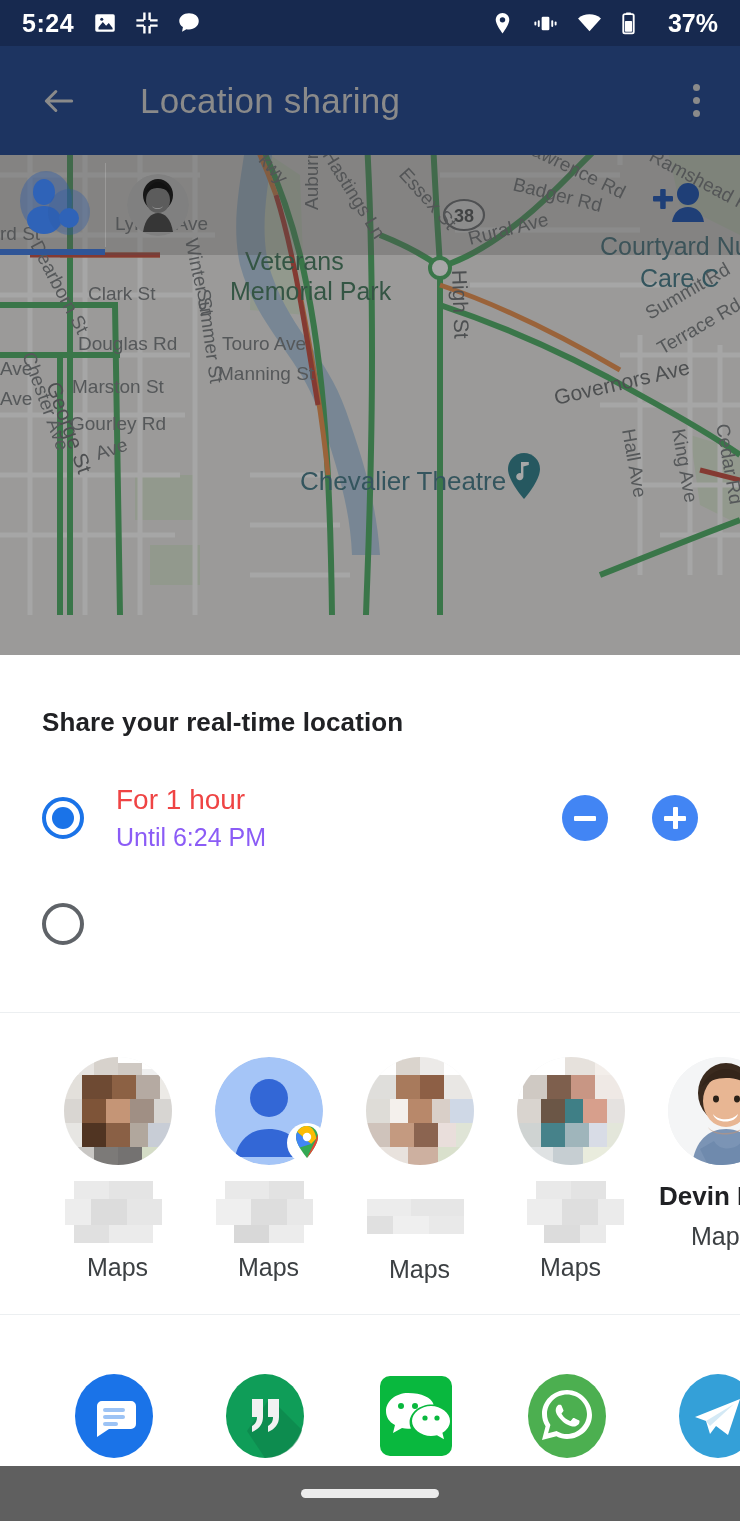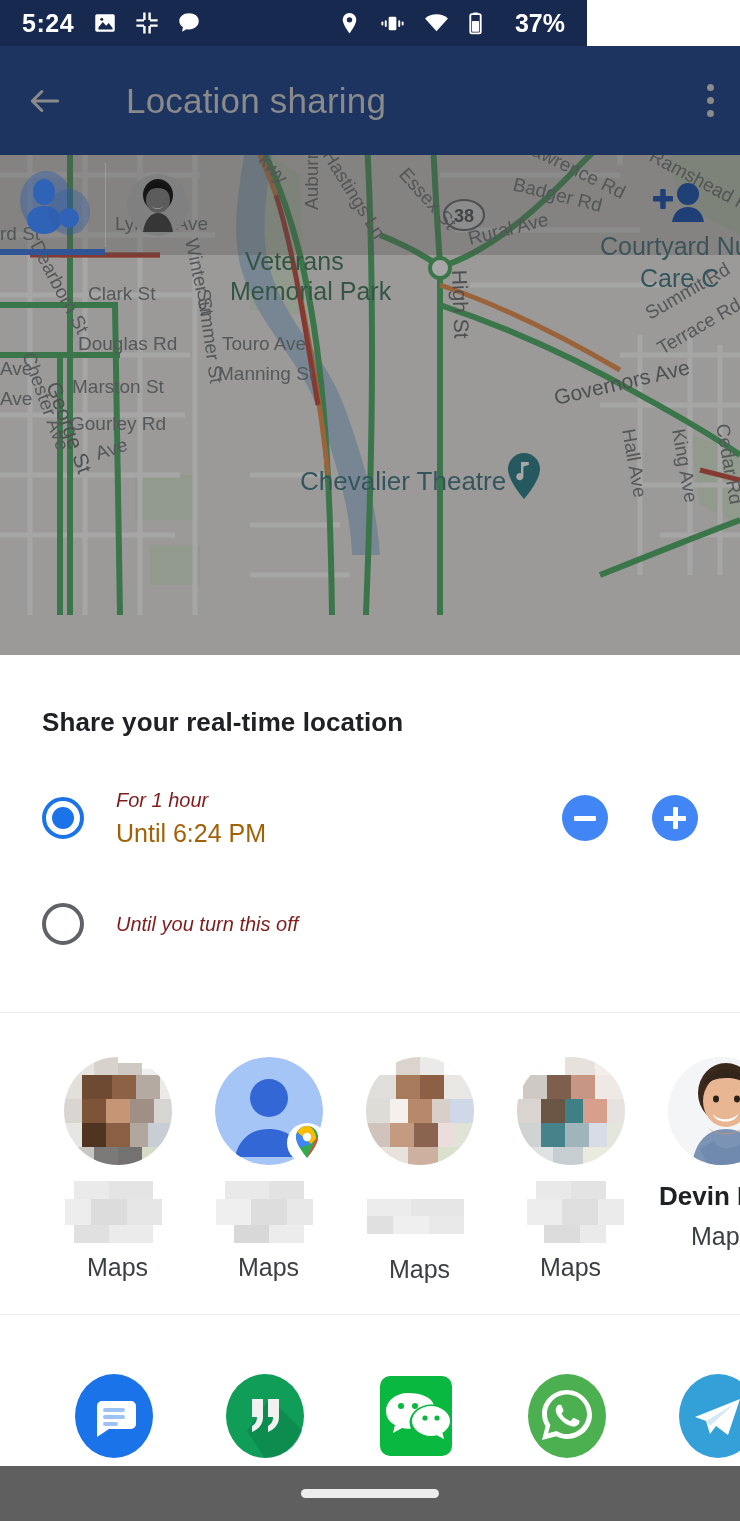--- a/index.html
+++ b/index.html
@@ -5,33 +5,33 @@
   * { box-sizing: border-box; margin: 0; padding: 0; }
   html, body {
     width: 740px; height: 1521px;
     font-family: "Liberation Sans", sans-serif;
     background: #ffffff; overflow: hidden;
   }
   #app { position: relative; width: 740px; height: 1521px; overflow: hidden; background:#fff; }
 
   
   .statusbar {
-    position:absolute; top:0; left:0; width:587px; height:46px;
+    position:absolute; top:0; left:0; width:740px; height:46px;
     background:#17294f; display:flex; align-items:center; padding:0 22px;
   }
   .sb-time { color:#fff; font-size:25px; font-weight:bold; letter-spacing:.5px; }
   .sb-left-icons { display:flex; align-items:center; gap:16px; margin-left:18px; }
   .sb-right { margin-left:auto; display:flex; align-items:center; gap:17px; }
   .sb-batt-text { color:#fff; font-size:25px; font-weight:bold; margin-left:14px; }
   .sb-ic { display:block; }
 
   
   .appbar {
     position:absolute; top:46px; left:0; width:740px; height:109px;
-    background:#1d3461; display:flex; align-items:center; padding:0 26px;
+    background:#1d3461; display:flex; align-items:center; padding:0 40px;
   }
   .appbar-title {
     color:#8a8a8a; font-size:35px; margin-left:62px; letter-spacing:.2px;
   }
   .back-arrow { width:38px; height:38px; }
   .overflow-dots { margin-left:auto; display:flex; flex-direction:column; gap:6px; align-items:center; }
   .overflow-dots i { display:block; width:7px; height:7px; border-radius:50%; background:#8a8a8a; }
 
   
   .maparea {
@@ -79,22 +79,22 @@
   .opt1 { margin-top:44px; height:72px; }
   .opt2 { margin-top:40px; height:60px; }
   .radio {
     width:42px; height:42px; border-radius:50%; flex:0 0 42px;
     display:flex; align-items:center; justify-content:center;
   }
   .radio.on { border:4px solid #1a73e8; }
   .radio.on::after { content:""; width:22px; height:22px; border-radius:50%; background:#1a73e8; }
   .radio.off { border:4px solid #5f6368; }
   .opt-text { margin-left:32px; }
-  .opt-main { font-size:20px; color:#7f1d1d; line-height:1.15;font-style:italic; }
-  .opt-sub { font-size:25px; color:#a16207; margin-top:7px; }
+  .opt-main { font-size:28px; color:#ef4444; line-height:1.15; }
+  .opt-sub { font-size:25px; color:#8b5cf6; margin-top:7px; }
   .stepper { margin-left:auto; display:flex; align-items:center; gap:44px; }
   .circ-btn {
     width:46px; height:46px; border-radius:50%; background:#4285f4;
     display:flex; align-items:center; justify-content:center;
   }
   .glyph-h { width:22px; height:5px; background:#fff; border-radius:1px; }
   .glyph-v { width:5px; height:22px; background:#fff; border-radius:1px; position:absolute; }
   .plus-wrap { position:relative; display:flex; align-items:center; justify-content:center; }
 
   .divider { height:1px; background:#eceff1; margin-top:58px; }
@@ -347,23 +347,20 @@
         </span>
         <span class="circ-btn plus-wrap">
           <span class="glyph-h"></span>
             <span class="glyph-v"></span>
         </span>
       </span>
     </div>
 
     <div class="opt-row opt2">
       <span class="radio off"></span>
-      <span class="opt-text">
-        <div class="opt-main">Until you turn this off</div>
-      </span>
     </div>
 
     <div class="divider"></div>
 
     <div class="contacts">
 
       <div class="contact">
         <div class="c-av">
           <div class="c-av-circle">
             <svg width="108" height="108" viewBox="0 0 18 18" shape-rendering="crispEdges">

